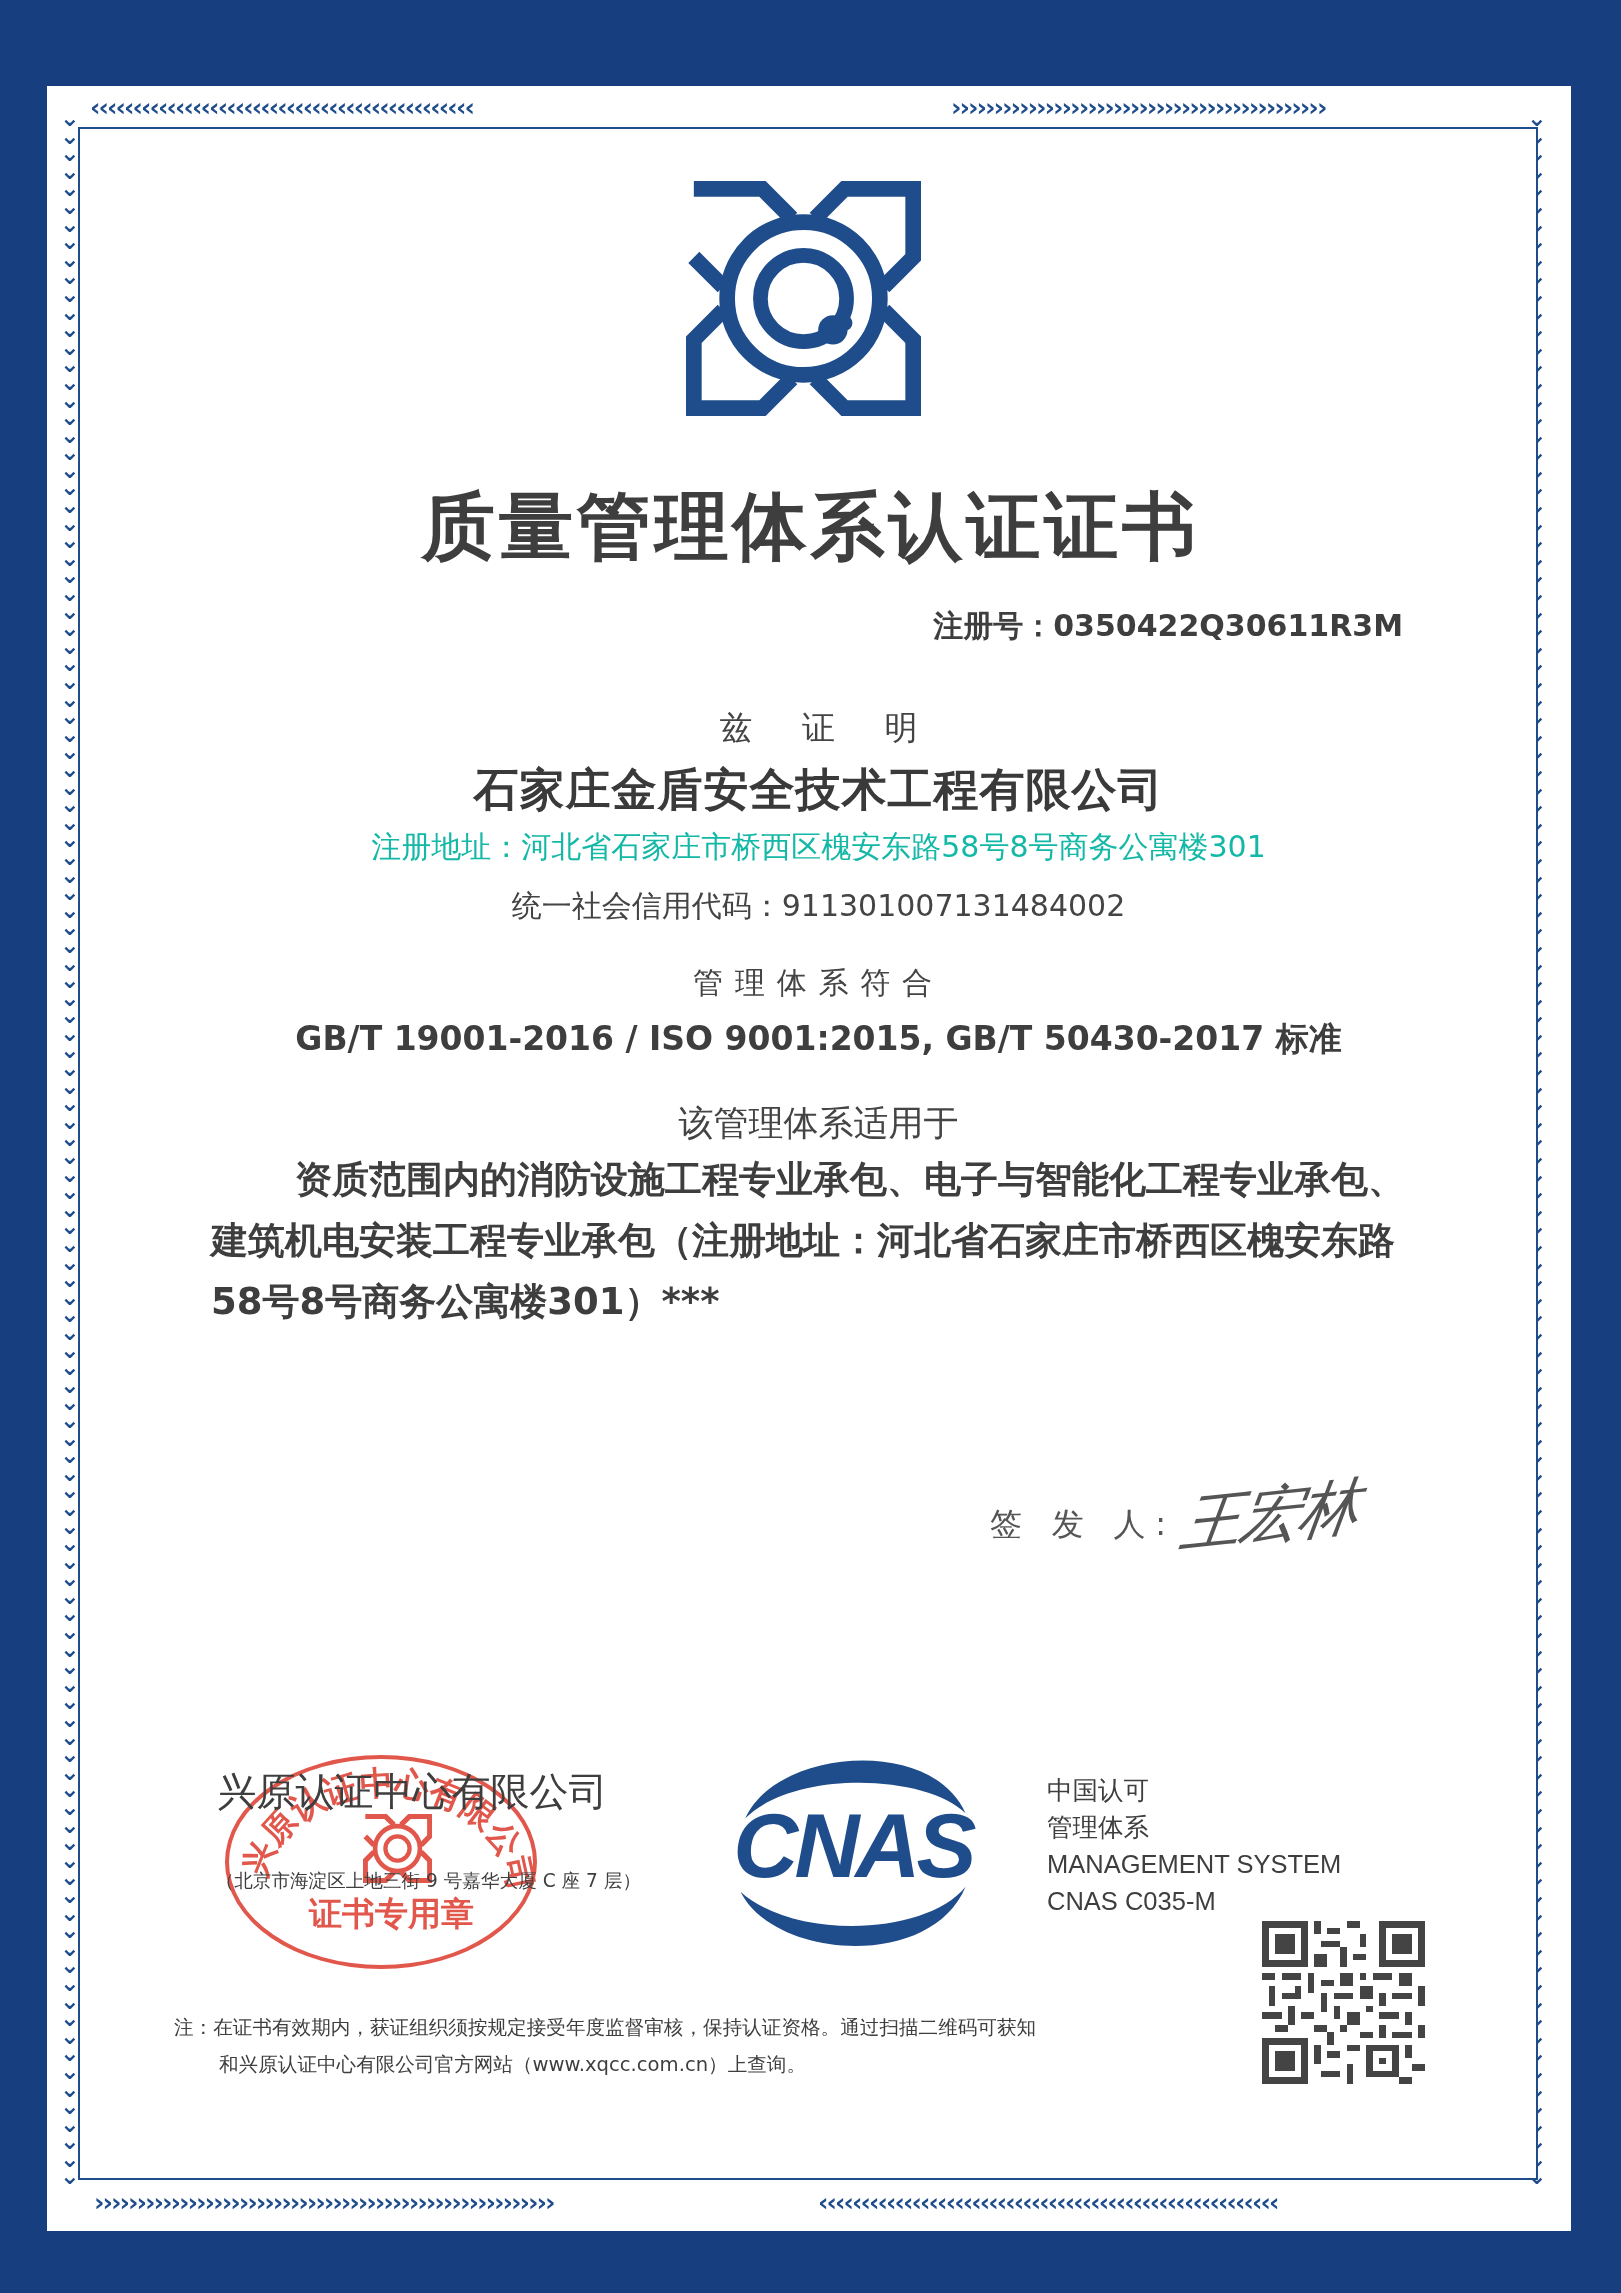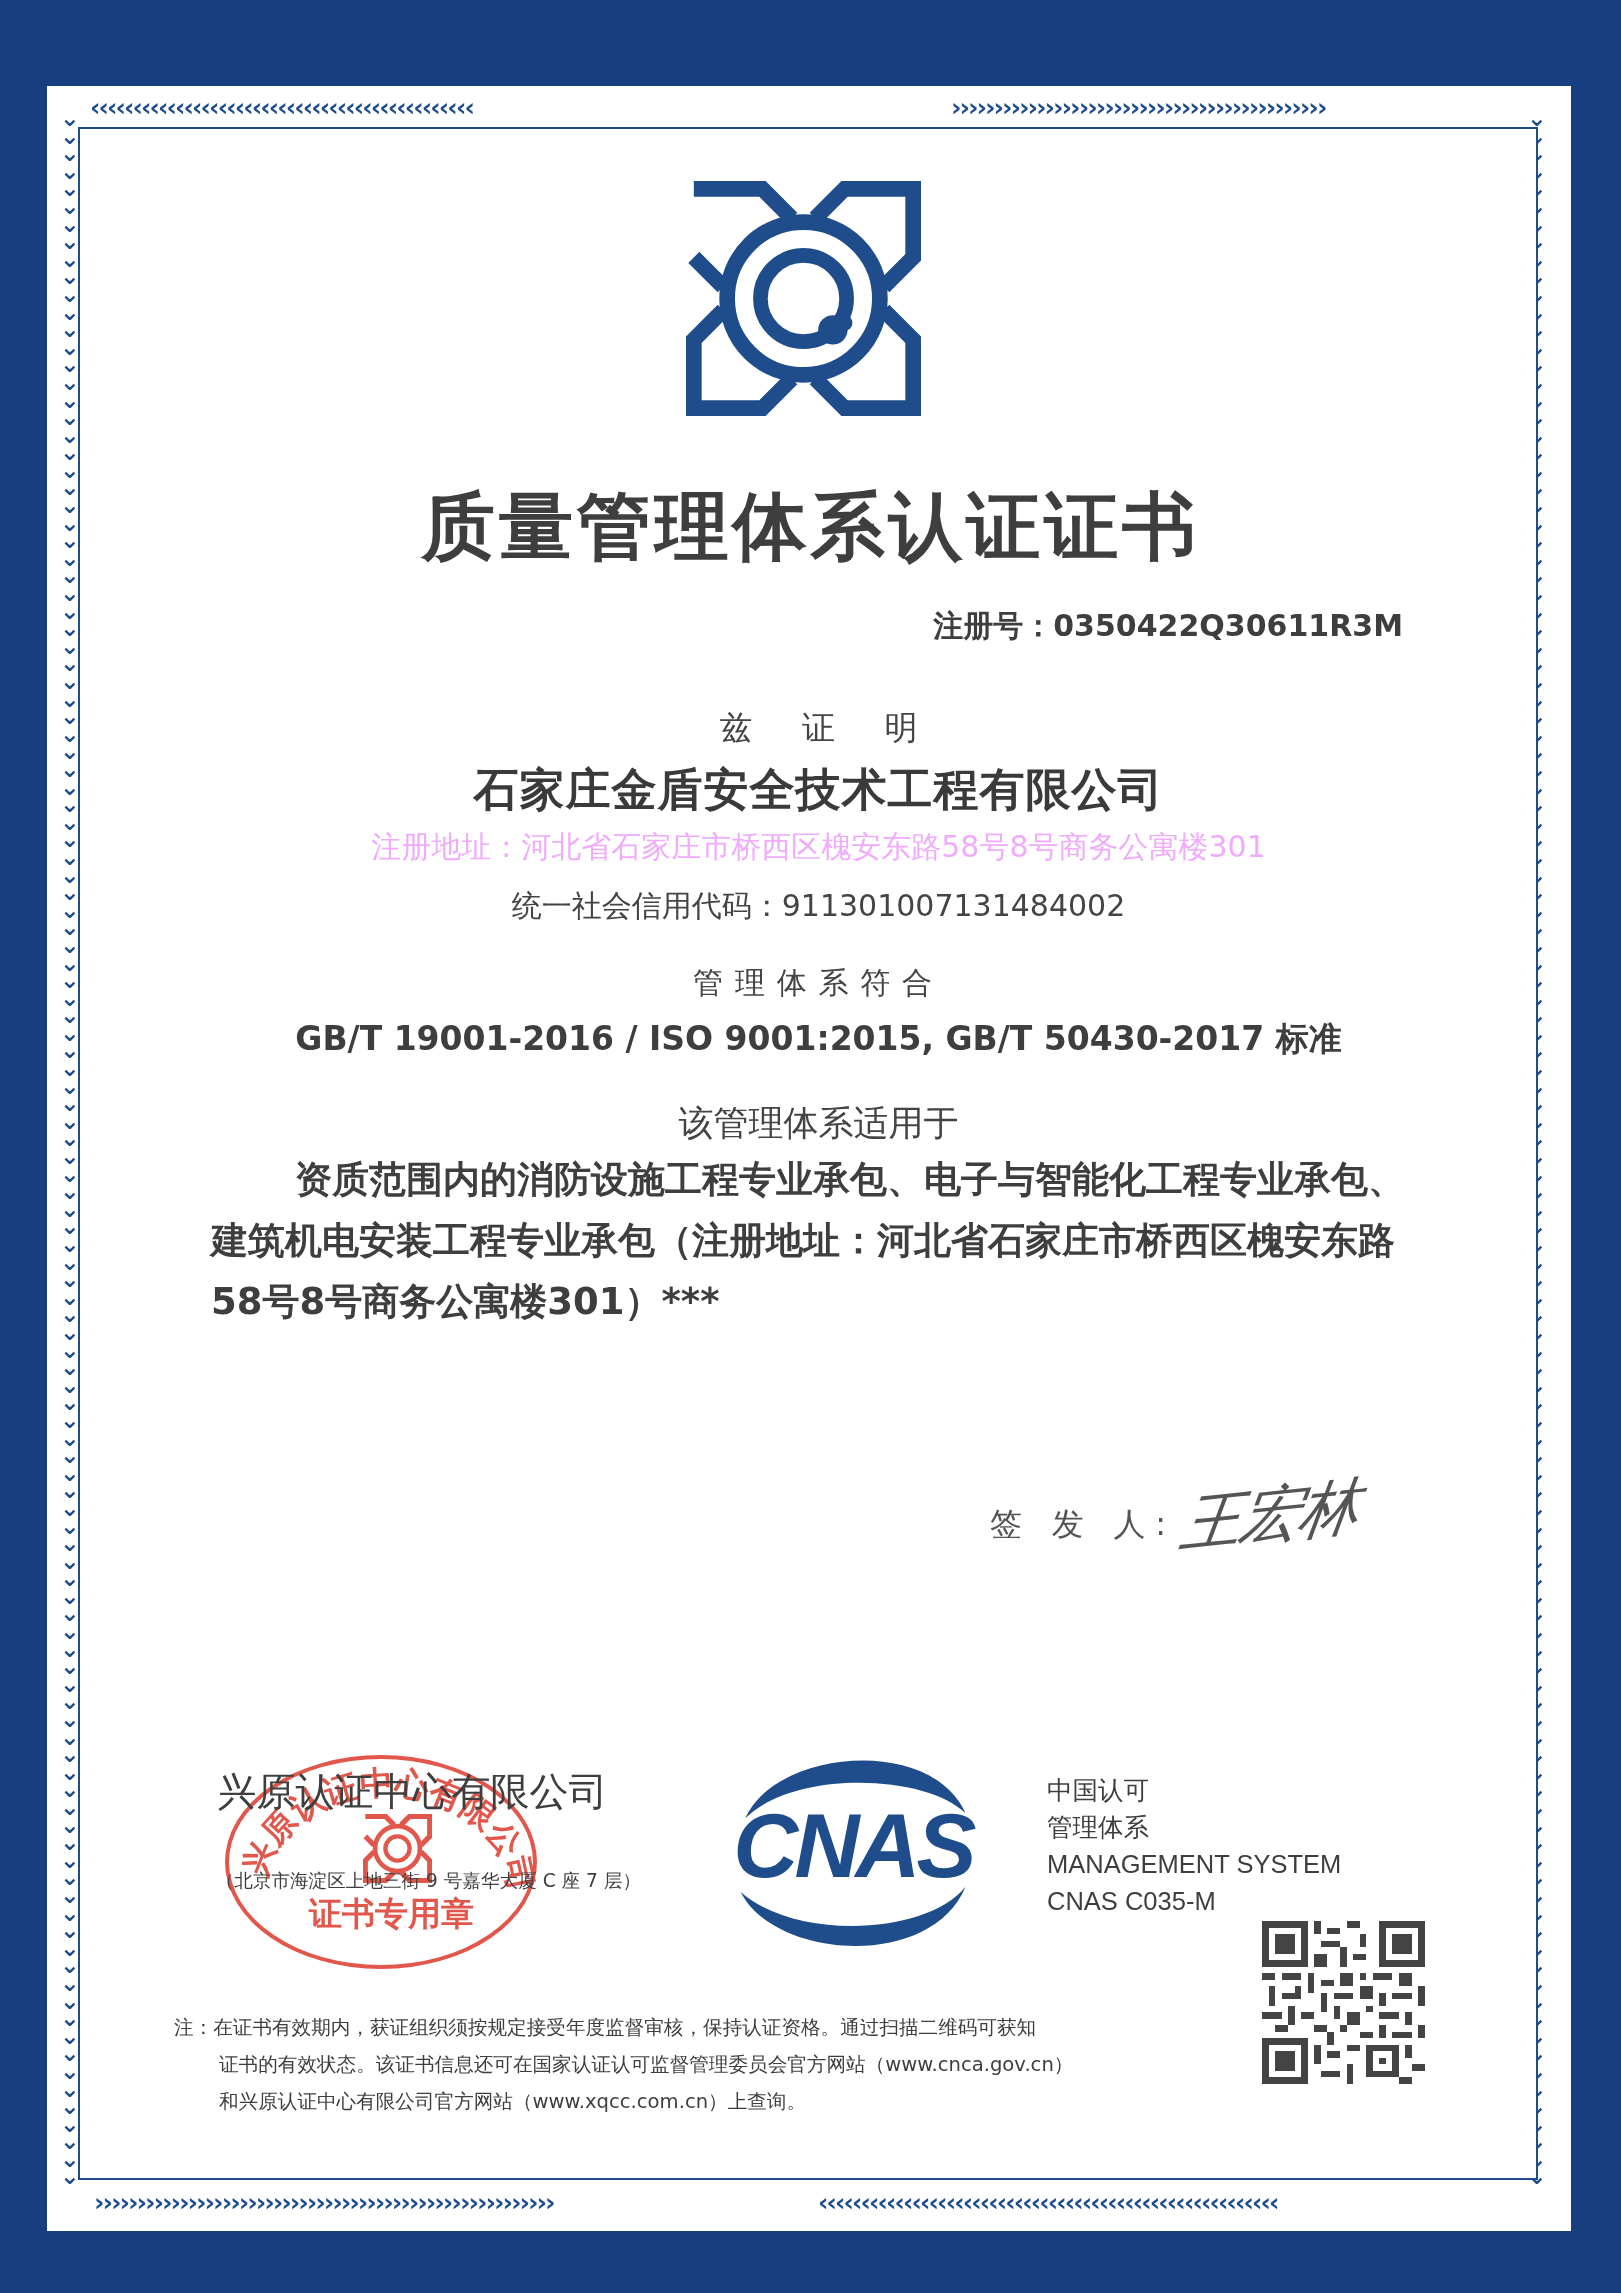--- a/index.html
+++ b/index.html
@@ -32,21 +32,21 @@
   .title {
     position: absolute; left: 0; right: 0; top: 478px; text-align: center;
     font-size: 74px; font-weight: bold; color: #3e3e3e; letter-spacing: 3.9px;
   }
   .regno {
     position: absolute; right: 218px; top: 606px; font-size: 30px; font-weight: bold; color: #3e3e3e; margin-left: 10px;
   }
   .center { position: absolute; left: 16px; right: 0; text-align: center; }
   .certify { top: 706px; font-size: 33px; word-spacing: 39px; letter-spacing: 0px; color: #444; }
   .company { top: 760px; font-size: 45px; font-weight: bold; color: #3a3a3a; letter-spacing: 1px; }
-  .address { top: 827px; font-size: 30px; color: #f0abfc; }
+  .address { top: 827px; font-size: 30px; color: #14b8a6; }
   .credit { top: 886px; font-size: 30px; color: #444; }
   .conform { top: 963px; font-size: 30px; color: #444; letter-spacing: 11.8px; }
   .standards { top: 1017px; font-size: 33px; font-weight: bold; color: #3e3e3e; }
   .applies { top: 1100px; font-size: 35px; color: #444; }
   .scope {
     position: absolute; left: 211px; width: 1206px; top: 1149px;
     font-size: 37px; font-weight: bold; color: #3e3e3e; line-height: 61px;
     text-indent: 84px;
   }
   .dates { position: absolute; left: 218px; top: 1402px; font-size: 30px; color: #3e3e3e; line-height: 45px; font-family: "DejaVu Serif", serif; }
@@ -444,16 +444,15 @@
       <rect x="22" y="19" width="1" height="2"></rect>
       <rect x="23" y="22" width="2" height="1"></rect>
     <rect x="9" y="23" width="3" height="1"></rect>
       <rect x="13" y="22" width="1" height="3"></rect>
       <rect x="21" y="24" width="2" height="1"></rect>
   </g>
 </svg>
 
 <div class="note">
   <div>注：在证书有效期内，获证组织须按规定接受年度监督审核，保持认证资格。通过扫描二维码可获知</div>
-  <div class="indent">证书的有效状态。该证书信息还可在国家认证认可监督管理委员会官方网站（www.cnca.gov.cn）</div>
   <div class="indent">和兴原认证中心有限公司官方网站（www.xqcc.com.cn）上查询。</div>
 </div>
 
 
 </body></html>

